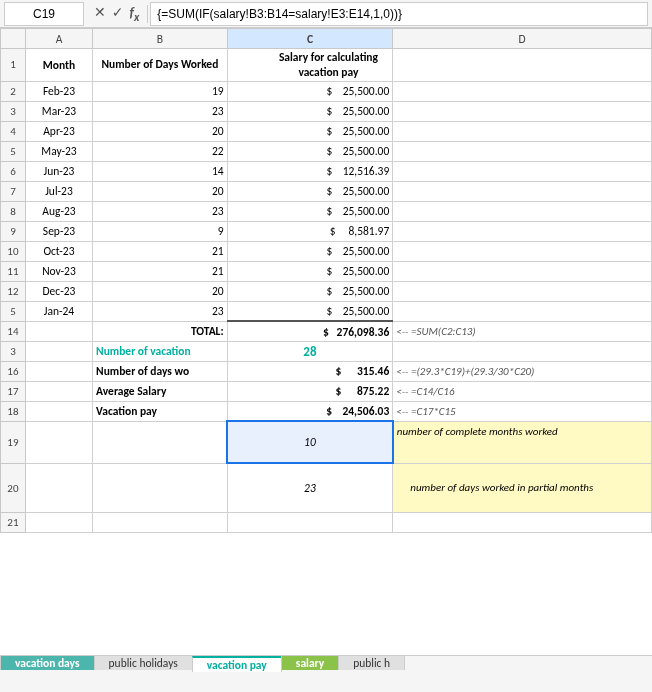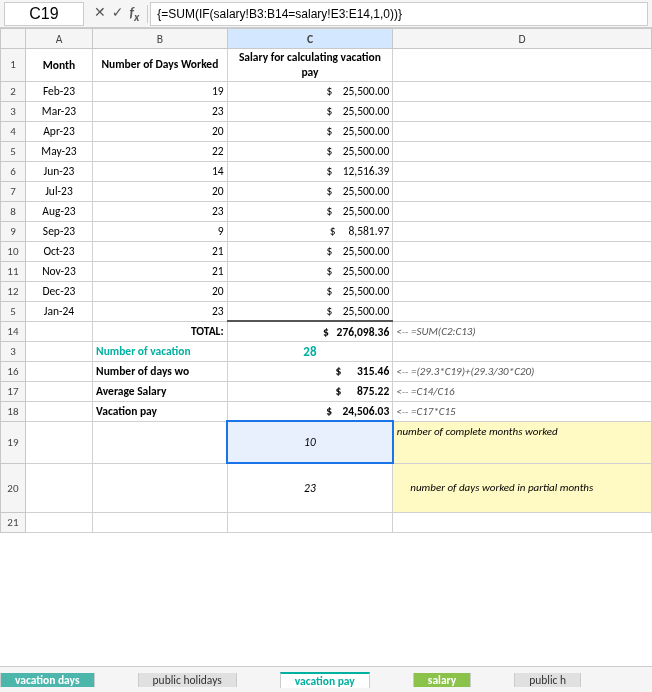--- a/index.html
+++ b/index.html
@@ -12,21 +12,21 @@
       height: 28px;
       border-bottom: 1px solid #ccc;
       background: #f5f5f5;
     }
     .cell-ref-box {
       width: 80px;
       height: 24px;
       border: 1px solid #ccc;
       margin: 2px 4px;
       padding: 2px 4px;
-      font-size: 16px;
+      font-size: 12px;
       text-align: center;
     }
     .formula-icons {
       display: flex;
       gap: 6px;
       padding: 0 6px;
       color: #555;
       font-size: 14px;
     }
     .formula-input {
@@ -95,29 +95,28 @@
       font-style: italic;
       white-space: normal;
       font-size: 11px;
       line-height: 1.3;
       vertical-align: top;
     }
 
     
     .tabs-bar {
       display: flex;
-      height: 26px;
-      align-items: center;
+      height: 37px;
+      align-items: flex-start;
       border-top: 1px solid #ccc;
       background: #f5f5f5;
       position: absolute;
       bottom: 0;
       left: 0;
       width: 652px;
-      gap: 44px;
     }
     .tab {
       padding: 0 14px;
       display: flex;
       align-items: center;
       font-size: 11.5px;
       cursor: pointer;
       border-right: 1px solid #ccc;
       border-left: 1px solid #ccc;
       margin-right: -1px;
@@ -172,21 +171,21 @@
         <th style="background:#d3e7ff; font-weight:bold;">C</th>
         <th>D</th>
       </tr>
     </thead>
     <tbody>
 
       <tr>
         <td class="row-header">1</td>
         <td class="center bold">Month</td>
         <td class="center bold" style="white-space:normal;line-height:1.3;">Number of Days Worked</td>
-        <td class="center bold" style="white-space:normal;line-height:1.3;">Salary for calculating vacation pay</td>
+        <td class="center bold" style="white-space:normal;line-height:1.3;padding-left:40px;">Salary for calculating vacation pay</td>
         <td></td>
       </tr>
 
       <tr>
         <td class="row-header">2</td>
         <td class="center">Feb-23</td>
         <td class="right">19</td>
         <td class="right">$&nbsp;&nbsp;&nbsp;&nbsp;25,500.00</td>
         <td></td>
       </tr>

